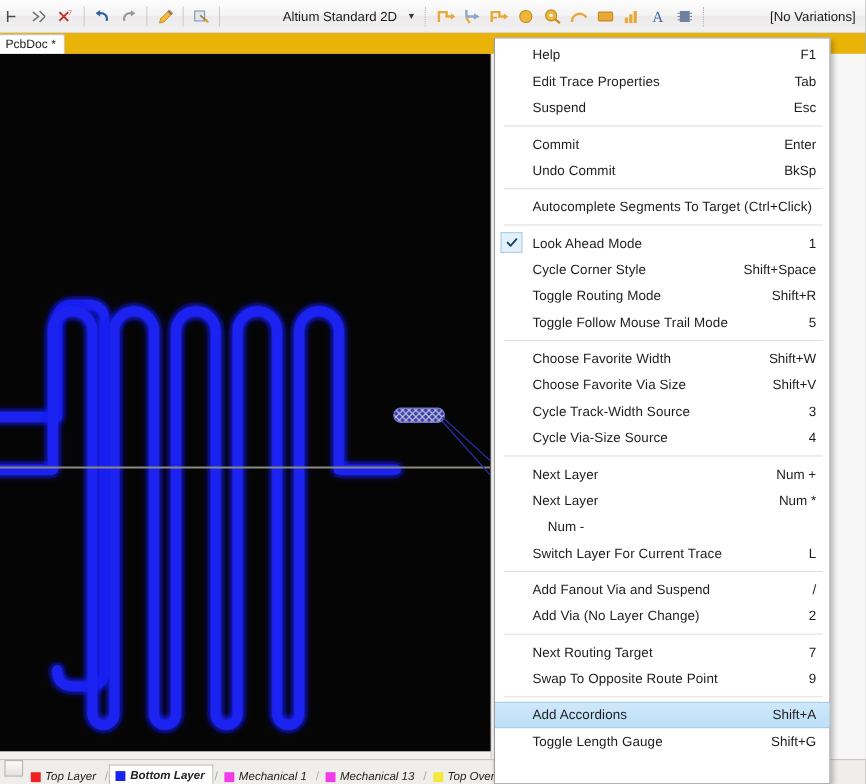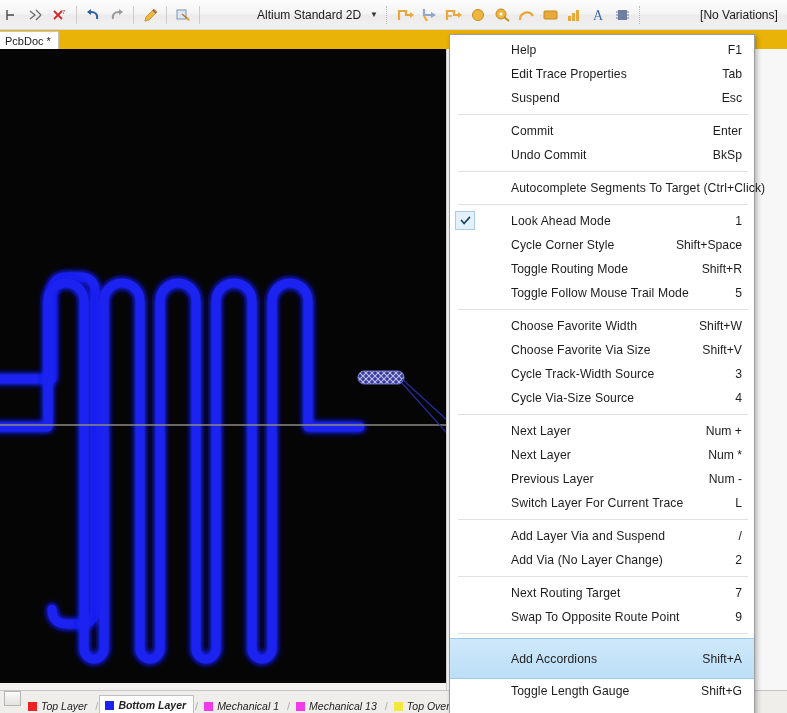--- a/index.html
+++ b/index.html
@@ -72,26 +72,26 @@
     padding:3px 0 2px 0;
     box-sizing:border-box;
     z-index:40;
   }
   .mi{
     position:relative;height:24px;display:flex;align-items:center;
     font-size:12.2px;color:#1d1d1d;
     padding:0 12px 0 34px;box-sizing:border-box;
     white-space:nowrap;
   }
-  .mi .lbl{flex:1 1 auto;letter-spacing:.1px;margin-left:27px;}
+  .mi .lbl{flex:1 1 auto;letter-spacing:.1px;}
   .mi .acc{flex:0 0 auto;color:#1d1d1d;padding-left:14px;}
   .mi.sel{
     background:linear-gradient(to bottom,#cfe8fa 0%,#bcdff7 100%);
     border-top:1px solid #9ccbe8;border-bottom:1px solid #9ccbe8;
-    height:41px;
+    height:24px;
   }
   .msep{height:1px;background:#e0e0e0;margin:4px 6px 4px 8px;}
   .chkbox{
     position:absolute;left:5px;top:2px;width:20px;height:19px;
     background:#e4f1fb;border:1px solid #a9cde7;
     box-sizing:border-box;
     display:flex;align-items:center;justify-content:center;
   }
   .chkbox svg{display:block;}
   
@@ -417,30 +417,29 @@
     <div class="msep"></div>
     <div class="mi">
       <span class="lbl">Next Layer</span>
       <span class="acc">Num +</span>
     </div>
     <div class="mi">
       <span class="lbl">Next Layer</span>
       <span class="acc">Num *</span>
     </div>
     <div class="mi">
-      <span class="lbl">Previous Layer</span>
       <span class="acc">Num -</span>
     </div>
     <div class="mi">
       <span class="lbl">Switch Layer For Current Trace</span>
       <span class="acc">L</span>
     </div>
     <div class="msep"></div>
     <div class="mi">
-      <span class="lbl">Add Layer Via and Suspend</span>
+      <span class="lbl">Add Fanout Via and Suspend</span>
       <span class="acc">/</span>
     </div>
     <div class="mi">
       <span class="lbl">Add Via (No Layer Change)</span>
       <span class="acc">2</span>
     </div>
     <div class="msep"></div>
     <div class="mi">
       <span class="lbl">Next Routing Target</span>
       <span class="acc">7</span>

